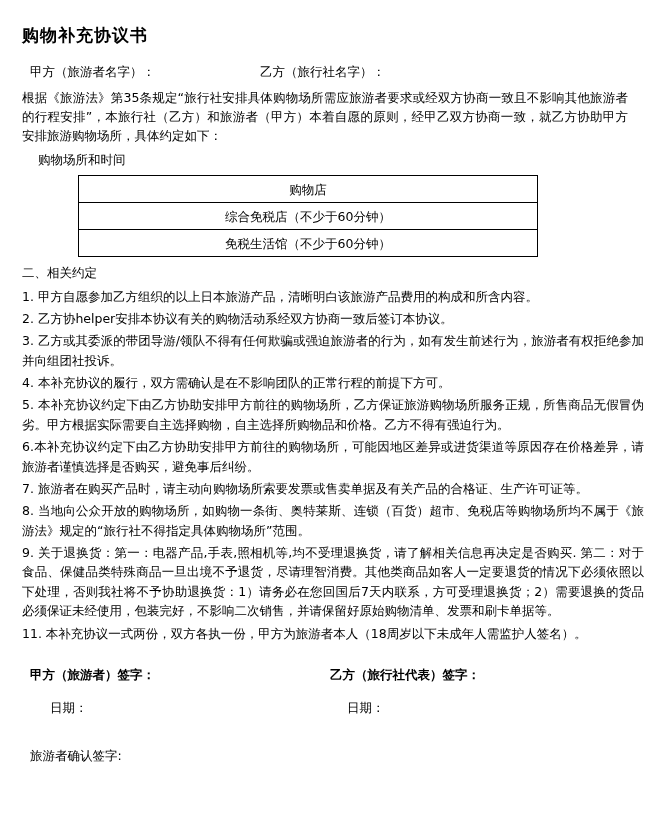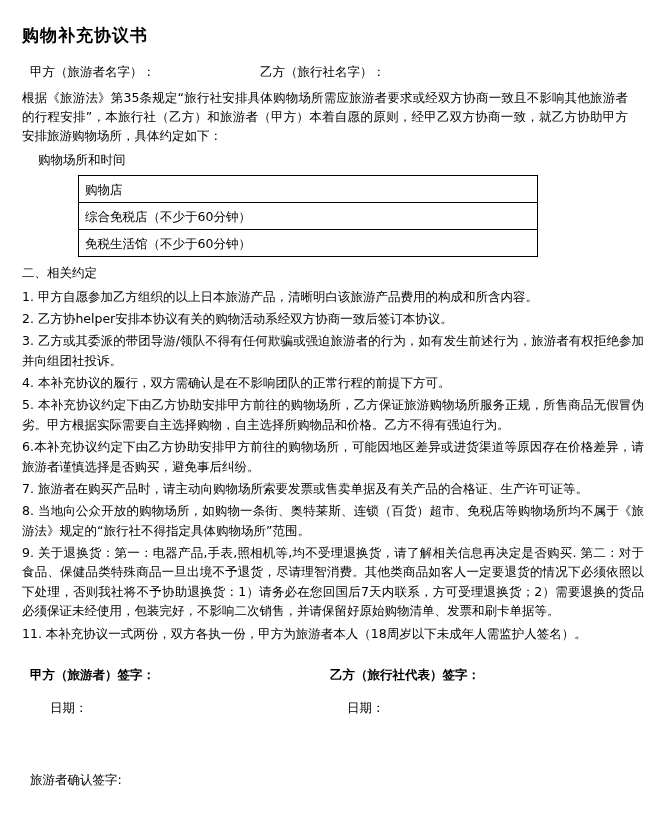--- a/index.html
+++ b/index.html
@@ -49,21 +49,21 @@
     margin: 2px 0 6px 16px;
   }
   table.shop-table {
     border-collapse: collapse;
     width: 460px;
     margin: 4px 0 6px 56px;
     font-size: 12.5px;
   }
   table.shop-table td {
     border: 1px solid #000000;
-    text-align: left;
+    text-align: center;
     padding: 3px 6px;
     height: 20px;
   }
   .section-head {
     margin: 6px 0 4px 0;
   }
   ol.clauses {
     list-style: none;
     margin: 0;
     padding: 0;
@@ -84,21 +84,21 @@
   }
   .sig-row2 {
     display: flex;
     margin-top: 14px;
     margin-left: 28px;
   }
   .sig-row2 .col {
     width: 300px;
   }
   .confirm-line {
-    margin-top: 52px;
+    margin-top: 28px;
     margin-left: 8px;
   }
 </style>
 </head>
 <body>
 
 <div class="page">
 
   <div class="doc-title">购物补充协议书</div>
 

